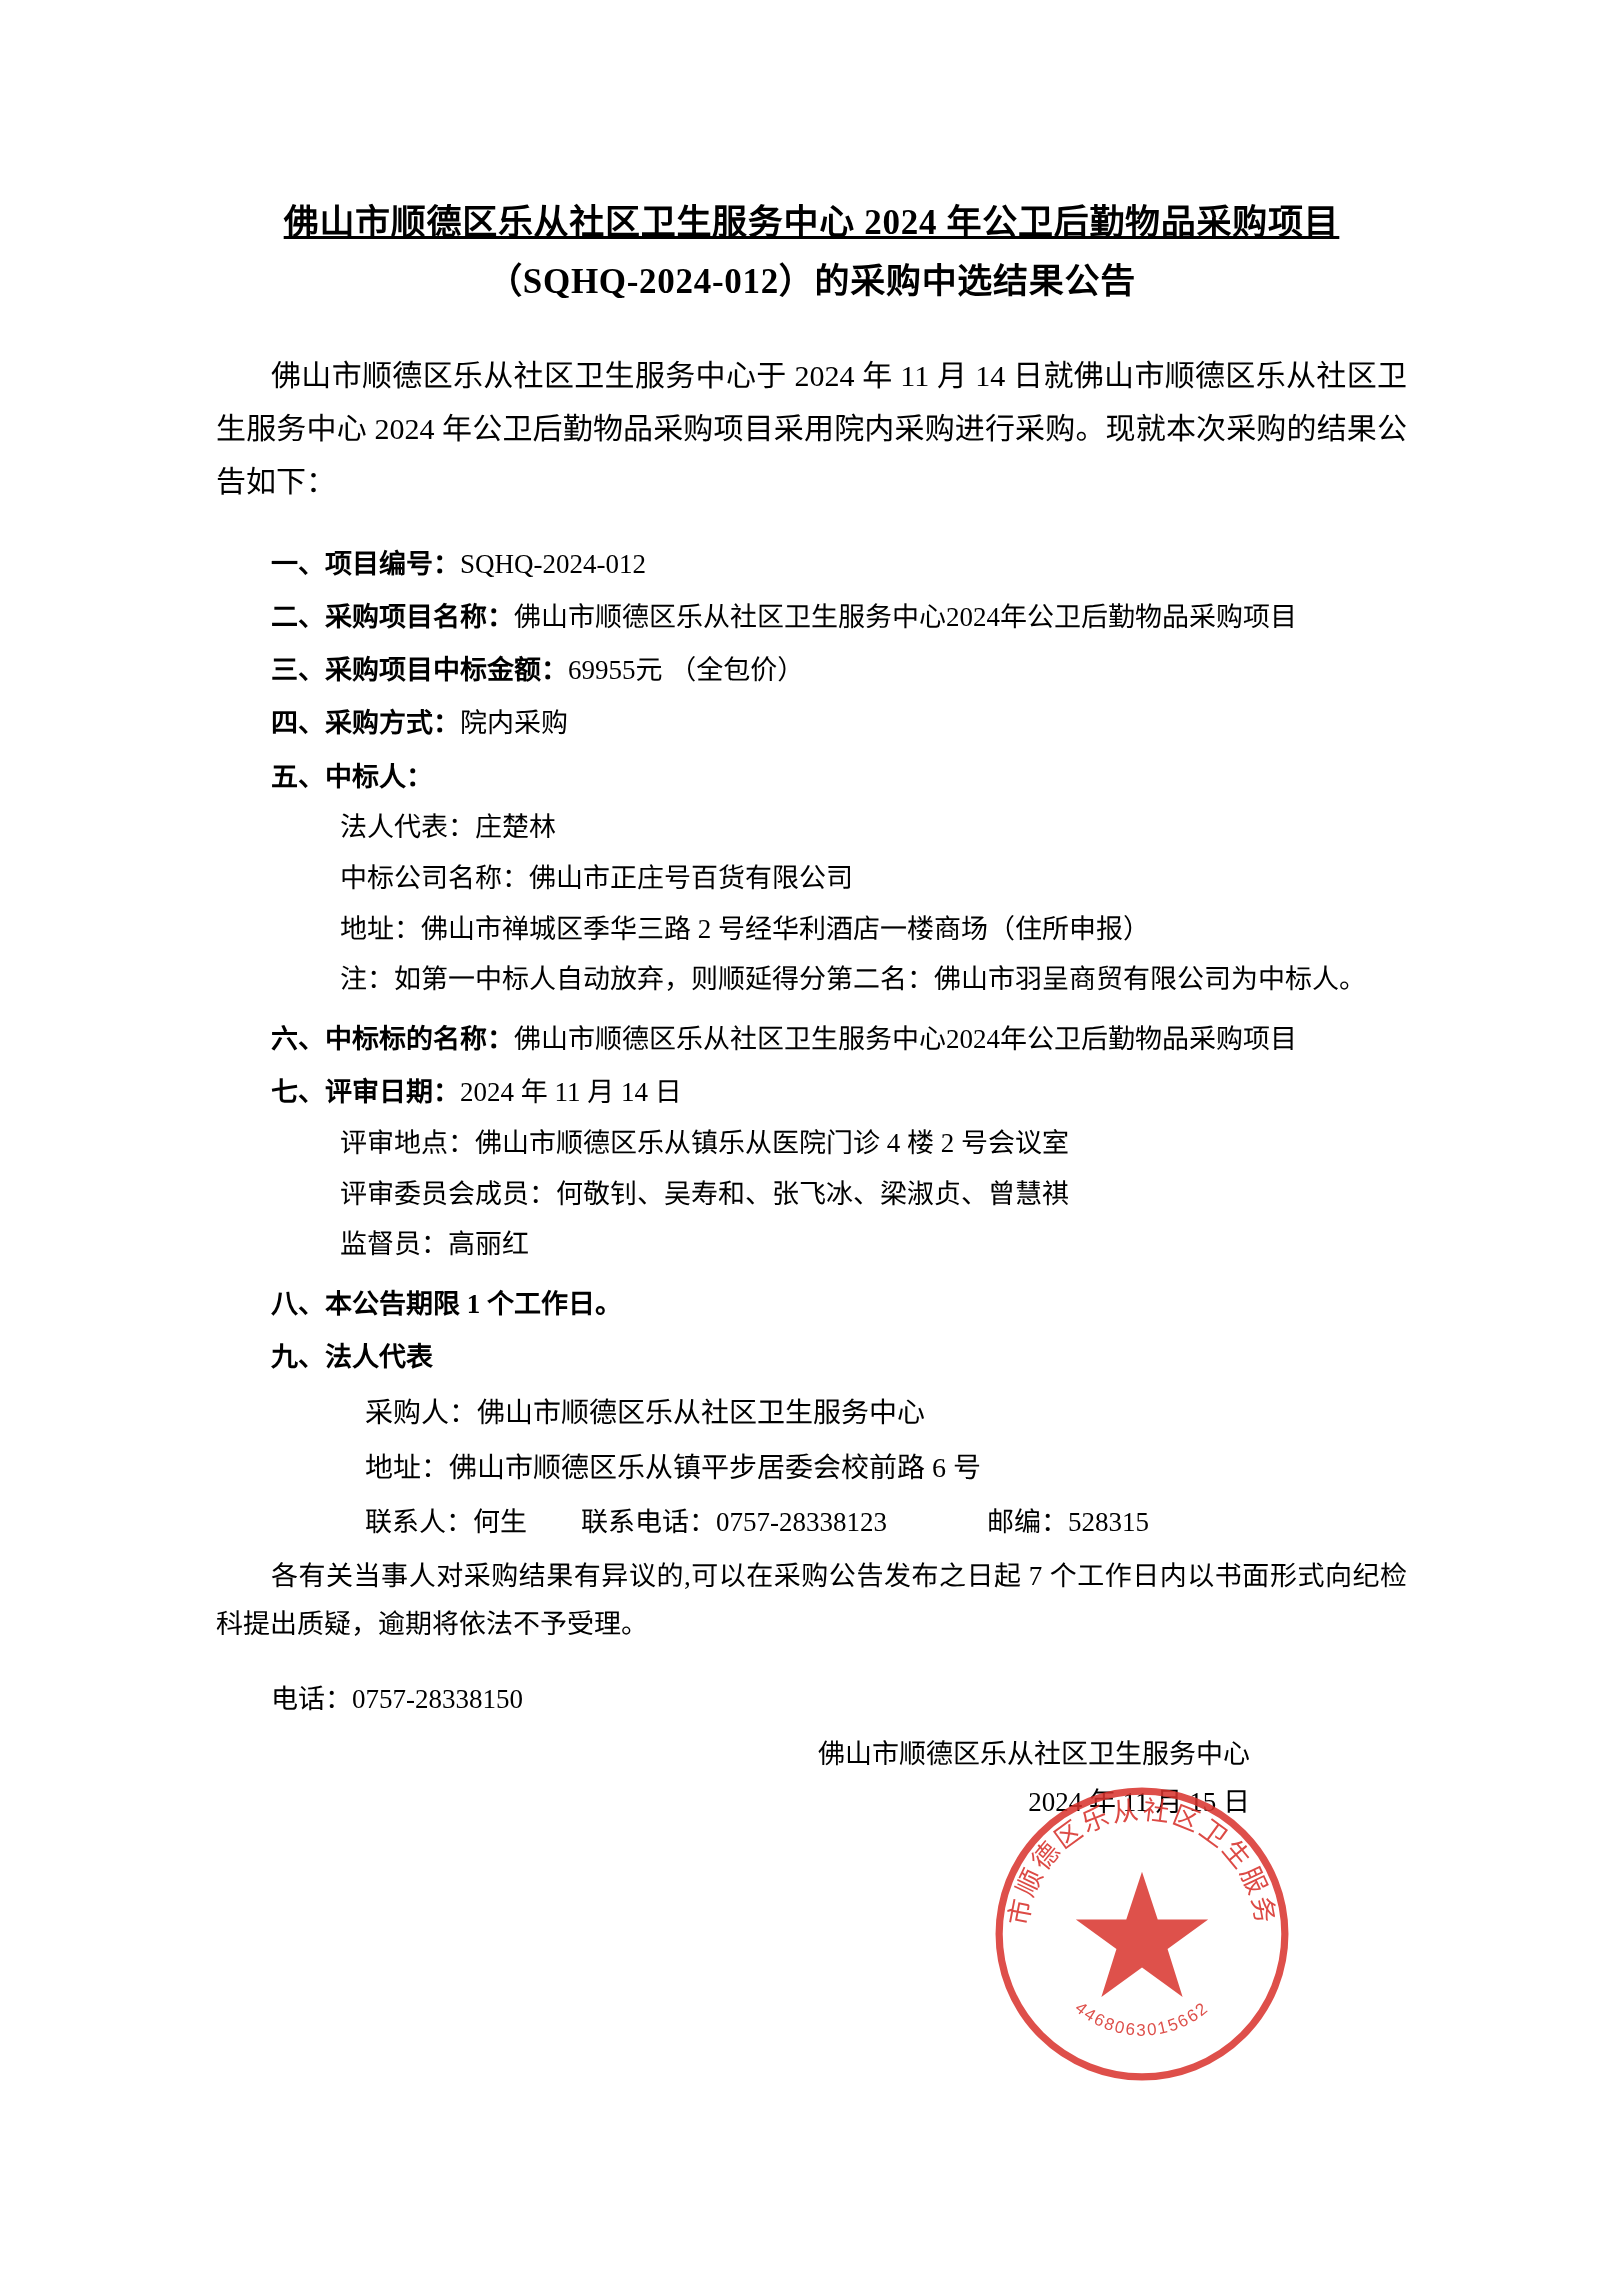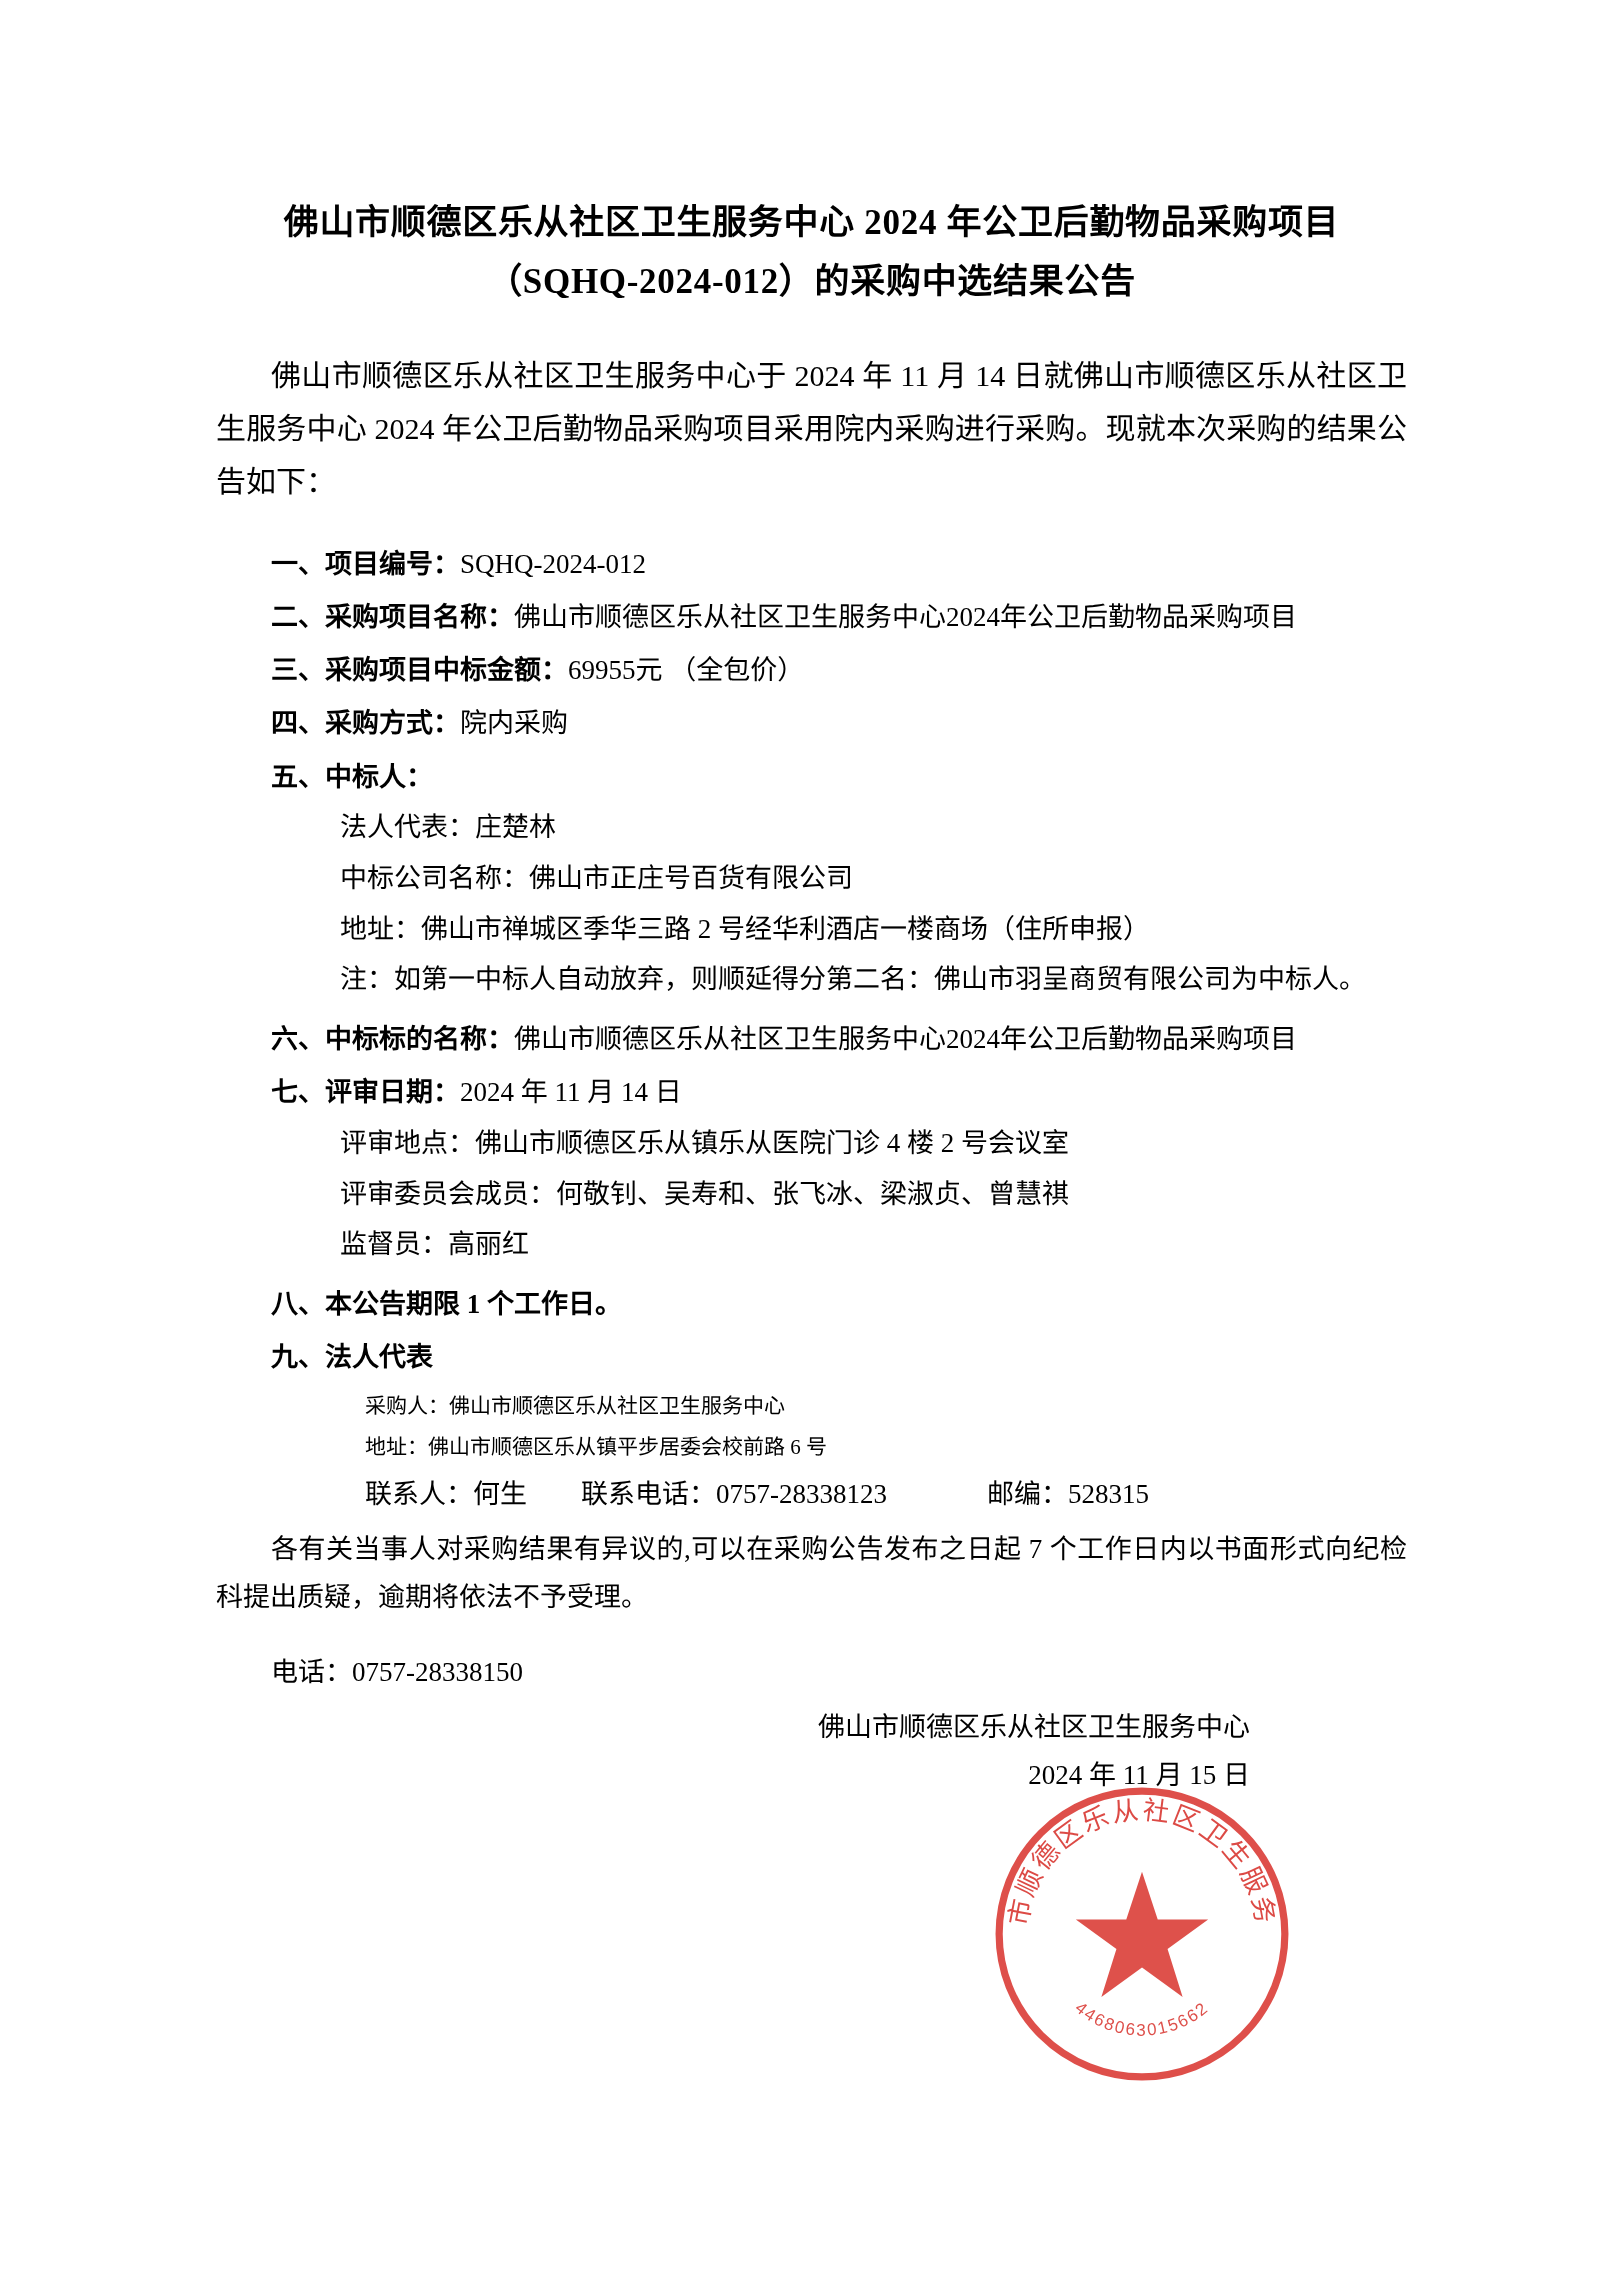--- a/index.html
+++ b/index.html
@@ -24,21 +24,21 @@
   }
 
   .doc-title {
     text-align: center;
     font-weight: bold;
     font-size: 35px;
     line-height: 1.55;
     letter-spacing: 0.7px;
     margin: 0 0 6.5px 0;
   }
-  .doc-title .line1 { display: block; }
+  .doc-title .line1 { display: block; text-decoration: underline; }
   .doc-title .line2 { display: block; margin-top: 5px; }
 
   .body-text {
     font-size: 30px;
     line-height: 1.78;
     text-align: justify;
   }
 
   .intro {
     margin-top: 39px;
@@ -78,21 +78,21 @@
     line-height: 1.78;
     margin-top: 2.6px;
     padding-left: 0;
     text-indent: 124px;
   }
 
   .contact-block {
     margin-top: 5.2px;
   }
   .contact-line {
-    font-size: 21px;
+    font-size: 28px;
     line-height: 1.95;
     padding-left: 149px;
   }
   .contact-row {
     display: flex;
     font-size: 27px;
     line-height: 1.95;
     padding-left: 149px;
   }
   .contact-row .c1 { width: 216px; }

